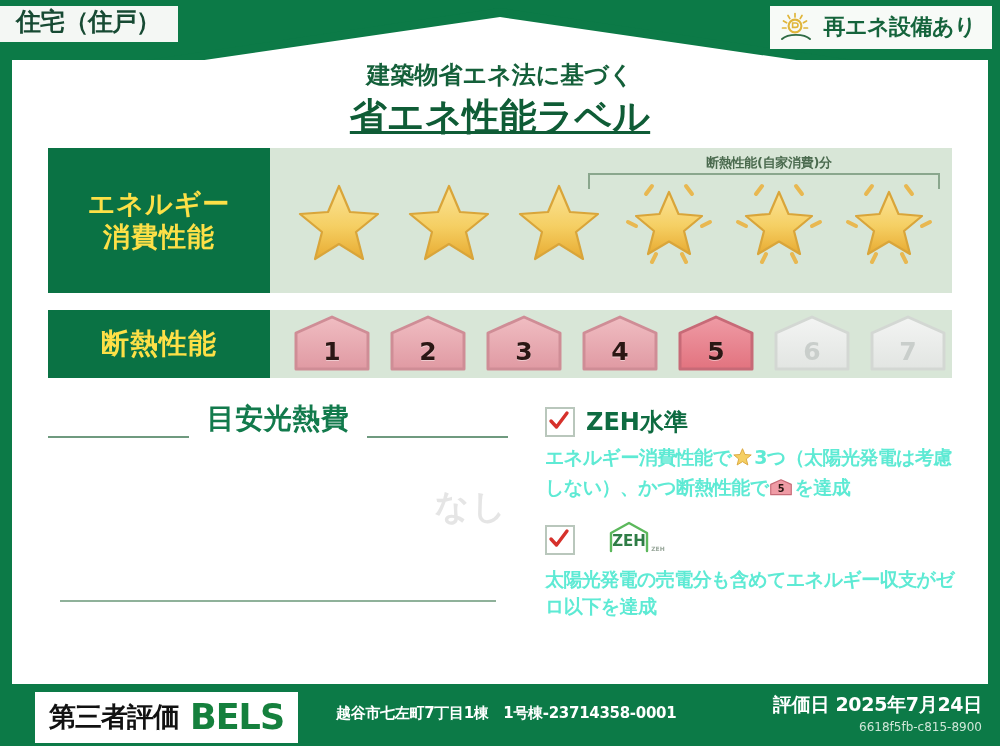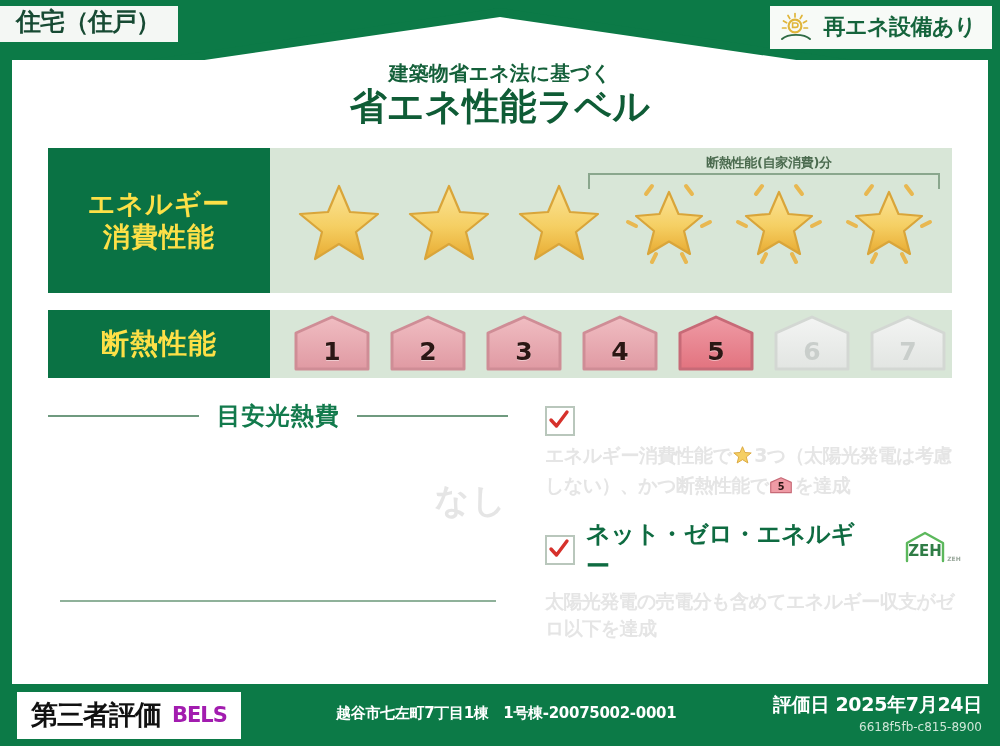--- a/index.html
+++ b/index.html
@@ -46,26 +46,26 @@
     position:absolute;left:12px;top:8px;width:976px;height:80px;
     overflow:hidden;pointer-events:none;
   }
   .roof svg{display:block;}
 
   .titles{
     position:absolute;left:0;right:0;top:62px;text-align:center;
     z-index:6;
   }
   .title-sub{
-    font-size:20px;font-weight:bold;color:#14603a;letter-spacing:0px;
+    font-size:24px;font-weight:bold;color:#14603a;letter-spacing:0px;
     line-height:1.1;
   }
   .title-main{
     font-size:37px;font-weight:bold;color:#0f5c36;letter-spacing:0px;
-    line-height:1.15;margin-top:2px;
+    line-height:1.15;margin-top:8px;text-decoration:underline;
   }
 
   
   .perf-row{
     position:absolute;left:48px;width:904px;display:flex;
   }
   .perf-row.energy{top:148px;height:145px;}
   .perf-row.insul{top:310px;height:68px;}
 
   .perf-label{
@@ -118,22 +118,22 @@
   
   .lower{
     position:absolute;left:0;right:0;top:400px;bottom:0;
   }
 
   
   .cost-col{
     position:absolute;left:48px;top:0;width:460px;
   }
   .cost-head{
-    display:flex;align-items:center;gap:18px;
-    color:#127a4c;font-size:24px;font-weight:bold;letter-spacing:0.5px;
+    display:flex;align-items:flex-end;gap:18px;
+    color:#127a4c;font-size:28px;font-weight:bold;letter-spacing:0.5px;
   }
   .cost-head .ln{flex:1;height:2px;background:#6f9a7f;}
   .cost-value{
     text-align:right;font-size:34px;font-weight:bold;color:#e5e5e5;
     margin-top:46px;letter-spacing:2px;
   }
   .cost-rule{
     position:absolute;left:12px;right:12px;top:200px;height:2px;background:#8fb19a;
   }
 
@@ -146,38 +146,38 @@
     display:flex;align-items:center;gap:11px;
     font-size:24px;font-weight:bold;color:#0e6b41;letter-spacing:0px;
   }
   .chk{
     width:26px;height:26px;flex:0 0 26px;
     border:2px solid #b9c7bc;background:#fff;position:relative;
   }
   .chk svg{position:absolute;left:1px;top:1px;}
   .zeh-desc{
     margin-top:6px;
-    font-size:19px;font-weight:bold;color:#e5e5e5;line-height:1.42;
+    font-size:19px;font-weight:bold;color:#5eead4;line-height:1.42;
     letter-spacing:-0.6px;
   }
   .inl{display:inline-block;vertical-align:-3px;margin:0 1px;}
   .zeh-logo{display:inline-block;vertical-align:-7px;margin-left:20px;}
 
   
   .footer{
     position:absolute;left:0;right:0;bottom:0;height:62px;
     background:#0c7a47;
   }
   .bels-chip{
-    position:absolute;left:17px;top:8px;
+    position:absolute;left:35px;top:8px;
     background:#ffffff;padding:5px 14px 6px 14px;
     display:flex;align-items:center;gap:11px;
   }
   .bels-jp{font-size:27px;font-weight:bold;color:#111;letter-spacing:-1px;}
-  .bels-en{font-size:21px;font-weight:bold;color:#a21caf;letter-spacing:-1px;}
+  .bels-en{font-size:35px;font-weight:bold;color:#15803d;letter-spacing:-1px;}
   .addr{
     position:absolute;left:336px;top:20px;
     font-size:15px;font-weight:bold;color:#ffffff;letter-spacing:-0.3px;
   }
   .date-wrap{
     position:absolute;right:18px;top:8px;text-align:right;margin-left:30px;
   }
   .date-main{font-size:19px;font-weight:bold;color:#ffffff;letter-spacing:-0.3px;}
   .date-id{font-size:12px;color:#cfe6d8;margin-top:2px;letter-spacing:0px;}
 </style>
@@ -387,59 +387,59 @@
 
     <div class="zeh-col">
 
       <div class="zeh-block">
         <div class="zeh-title">
           <span class="chk">
             <svg width="22" height="22" viewBox="0 0 22 22">
               <path d="M3,11 L8.5,17 L19,3" fill="none" stroke="#d6312b" stroke-width="3.4" stroke-linecap="round" stroke-linejoin="round"></path>
             </svg>
           </span>
+          <span>ZEH水準</span>
         </div>
         <div class="zeh-desc">
           <span>エネルギー消費性能で</span><span class="inl"><svg width="21" height="21" viewBox="0 0 94 94">
                 <path d="M47,12 L58,38 L86,40 L64,58 L71,85 L47,70 L23,85 L30,58 L8,40 L36,38 Z" fill="#f5cf63" stroke="#d9a53a" stroke-width="4" stroke-linejoin="round"></path>
               </svg></span><span>3つ（太陽光発電は考慮しない）、かつ断熱性能で</span><span class="inl"><svg width="24" height="19" viewBox="0 0 84 62">
                 <path d="M6,56 L6,20 L42,4 L78,20 L78,56 Z" fill="#ef9ba5" stroke="#c76a77" stroke-width="4" stroke-linejoin="round"></path>
                 <text x="42" y="46" font-size="34" font-weight="bold" fill="#2b1714" text-anchor="middle" font-family="DejaVu Sans, sans-serif">5</text>
               </svg></span><span>を達成</span>
         </div>
       </div>
 
       <div class="zeh-block">
         <div class="zeh-title">
           <span class="chk">
             <svg width="22" height="22" viewBox="0 0 22 22">
               <path d="M3,11 L8.5,17 L19,3" fill="none" stroke="#d6312b" stroke-width="3.4" stroke-linecap="round" stroke-linejoin="round"></path>
             </svg>
           </span>
-          <span>ネット・ゼロ・エネルギー</span>
           <span class="zeh-logo">
             <svg width="62" height="34" viewBox="0 0 62 34">
               <path d="M5,31 L5,13 L23,3 L41,13 L41,31" fill="none" stroke="#5cb85c" stroke-width="2.4" stroke-linejoin="round" stroke-linecap="round"></path>
               <text x="23" y="26" font-size="15" font-weight="bold" fill="#2f7d46" text-anchor="middle" font-family="DejaVu Sans, sans-serif">ZEH</text>
               <text x="52" y="31" font-size="6" fill="#9aa89c" text-anchor="middle" font-family="DejaVu Sans, sans-serif">ZEH</text>
             </svg>
           </span>
         </div>
         <div class="zeh-desc">太陽光発電の売電分も含めてエネルギー収支がゼロ以下を達成</div>
       </div>
 
     </div>
   </div>
 
   <div class="footer">
     <div class="bels-chip">
       <span class="bels-jp">第三者評価</span>
       <span class="bels-en">BELS</span>
     </div>
-    <div class="addr">越谷市七左町7丁目1棟　1号棟-20075002-0001</div>
+    <div class="addr">越谷市七左町7丁目1棟　1号棟-23714358-0001</div>
     <div class="date-wrap">
       <div class="date-main">
         <span>評価日</span>
         <span>2025年7月24日</span>
       </div>
       <div class="date-id">6618f5fb-c815-8900</div>
     </div>
   </div>
 
 </div>

